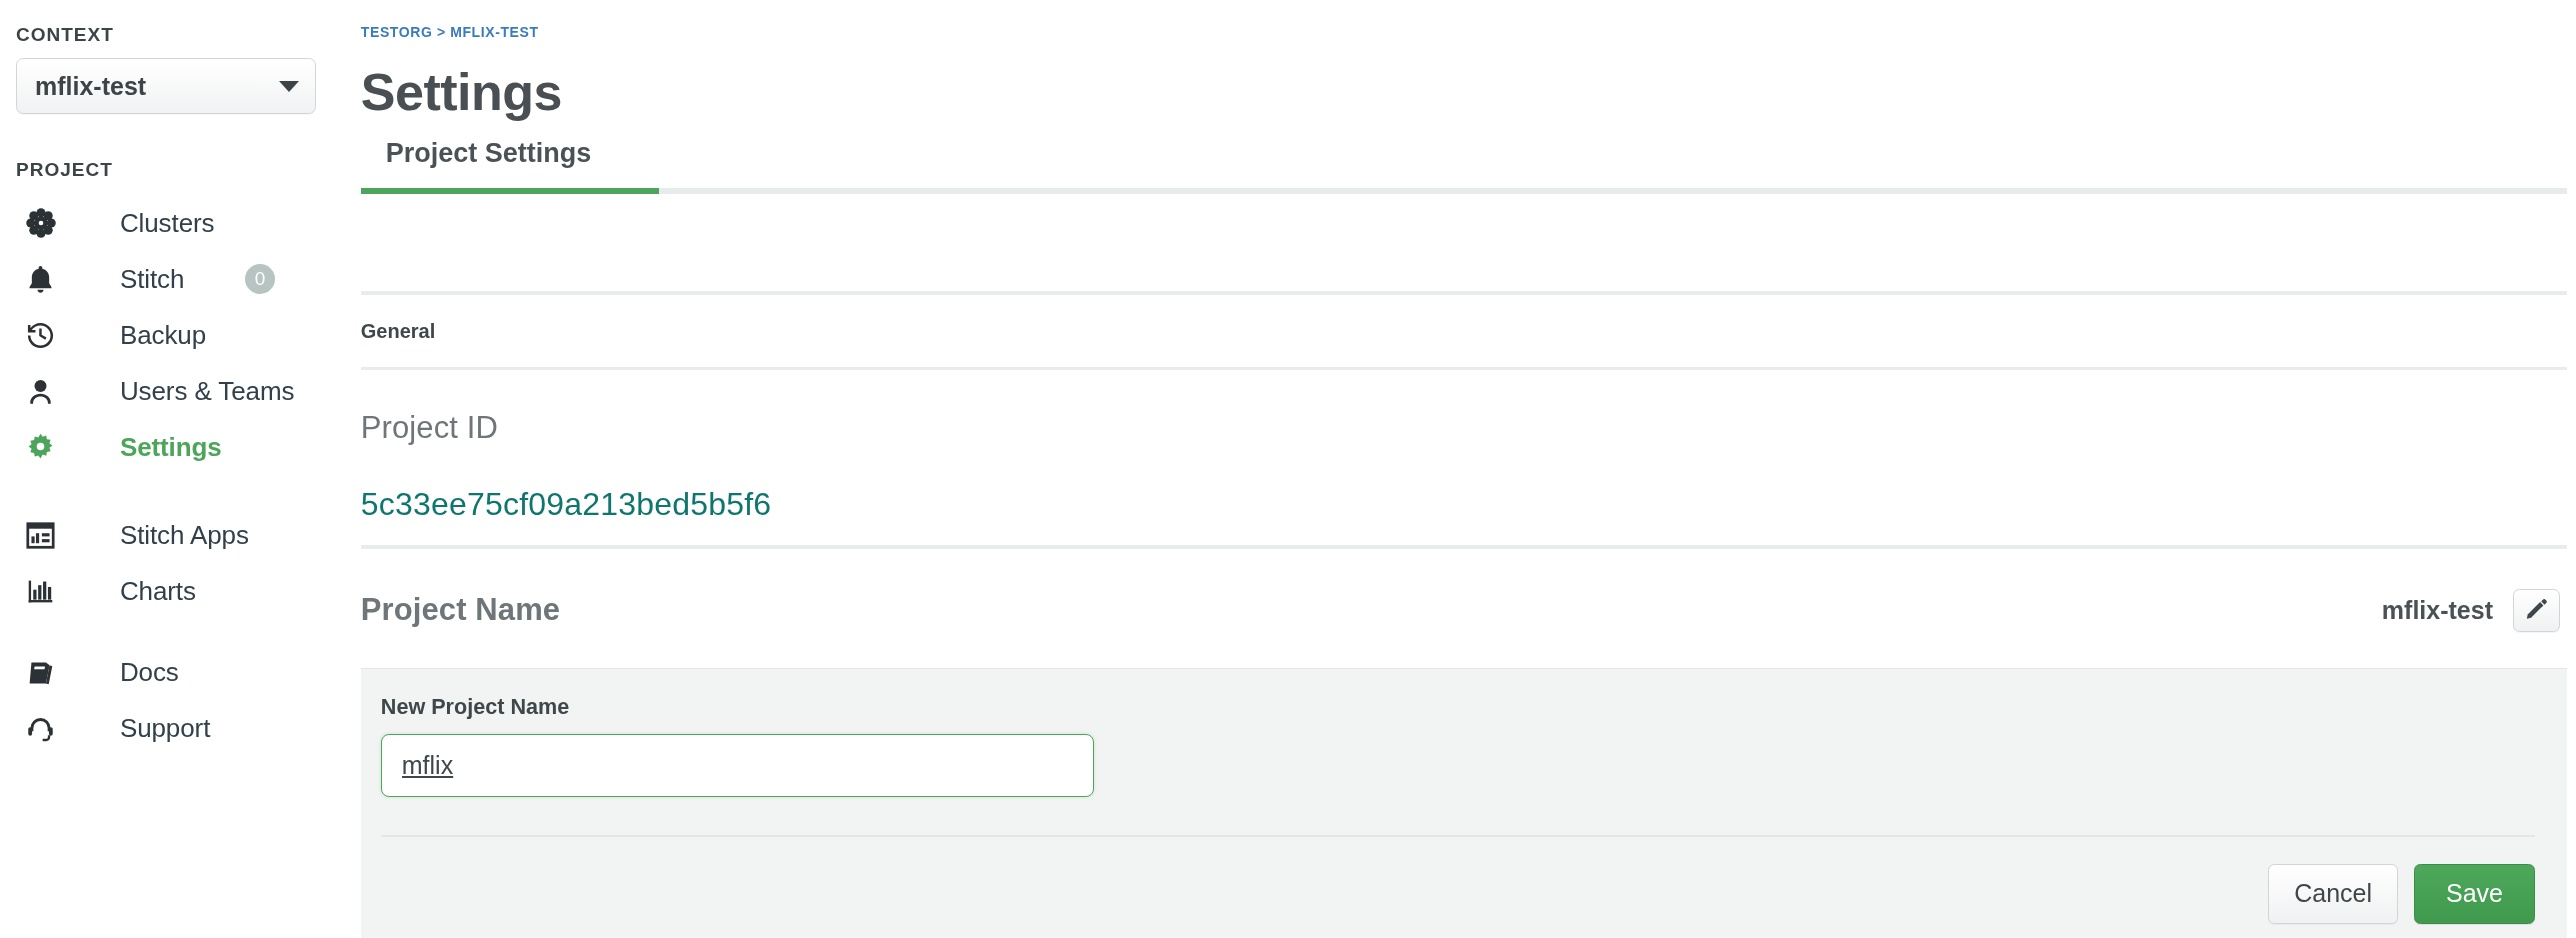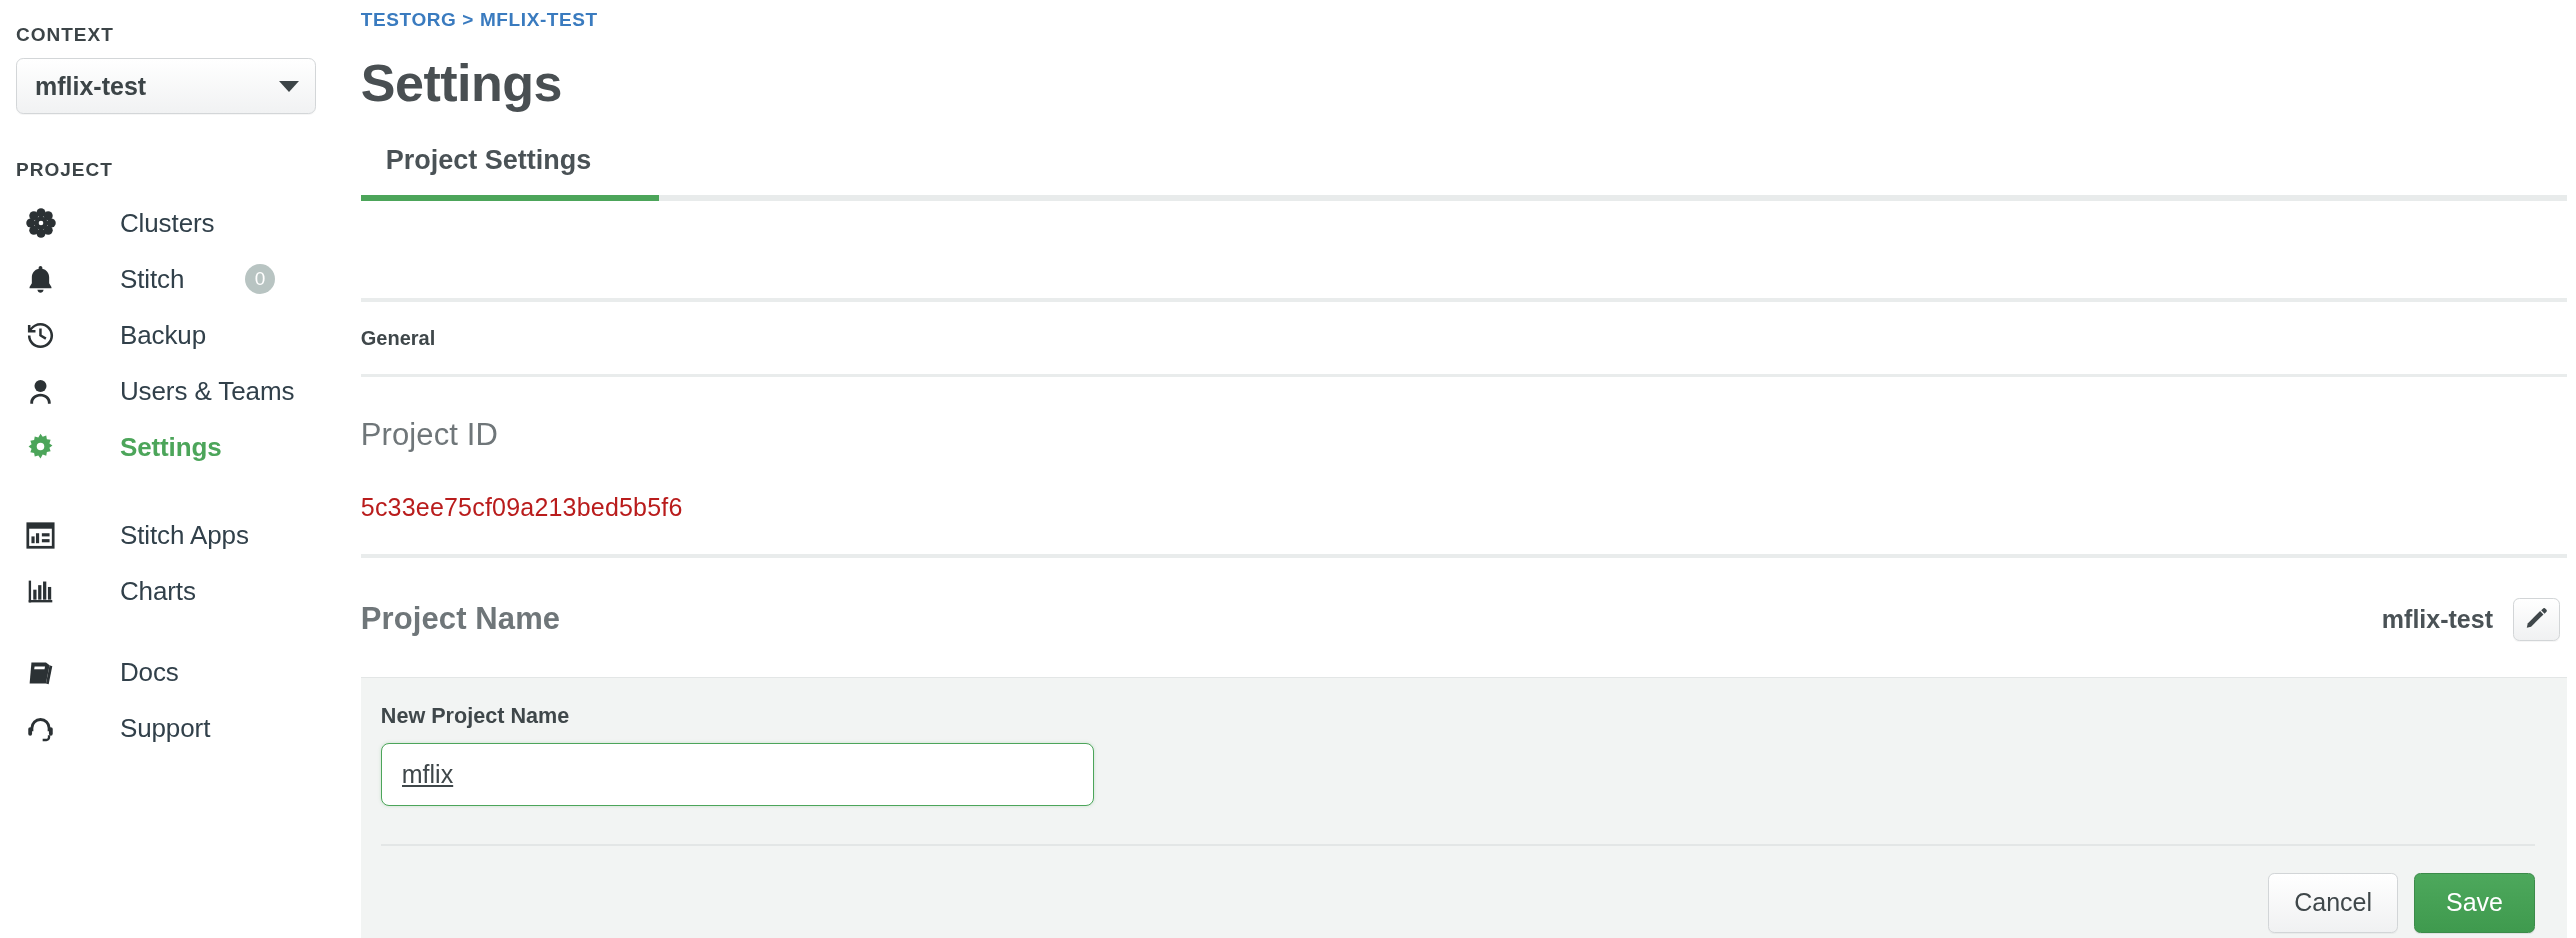--- a/index.html
+++ b/index.html
@@ -117,39 +117,39 @@
 
   
   .content {
     flex: 1;
     position: relative;
     padding-left: 1.8px;
     min-width: 0;
   }
 
   .breadcrumb {
-    margin-top: 9px;
-    font-size: 19px;
+    margin-top: 24px;
+    font-size: 14px;
     font-weight: bold;
     letter-spacing: 0.6px;
     color: #3a7bbf;
     cursor: pointer;
     display: inline-block;
   }
 
   .page-title {
     font-size: 52px;
     font-weight: bold;
     color: #494f52;
     margin-top: 21.6px;
     letter-spacing: -0.5px;
   }
 
   .tabs {
-    margin-top: 32px;
+    margin-top: 16px;
     position: relative;
     height: 56px;
   }
   .tab {
     display: inline-block;
     font-size: 27px;
     font-weight: bold;
     color: #4a5256;
     padding: 0 25px 18px 25px;
     cursor: pointer;
@@ -192,24 +192,24 @@
   }
 
   .row-title {
     font-size: 31px;
     color: #6f7679;
     letter-spacing: 0.1px;
   }
 
   .pid-block { padding: 40px 0 0 0; }
   .pid-value {
-    font-size: 25px;
-    color: #b91c1c;
+    font-size: 32px;
+    color: #0f766e;
     padding-top: 40px;
-    padding-bottom: 32px;
+    padding-bottom: 22px;
     letter-spacing: 0.2px;
   }
 
   .pname-row {
     display: flex;
     align-items: center;
     justify-content: space-between;
     padding: 40px 16px 36px 0;
     font-weight: bold;
   }

